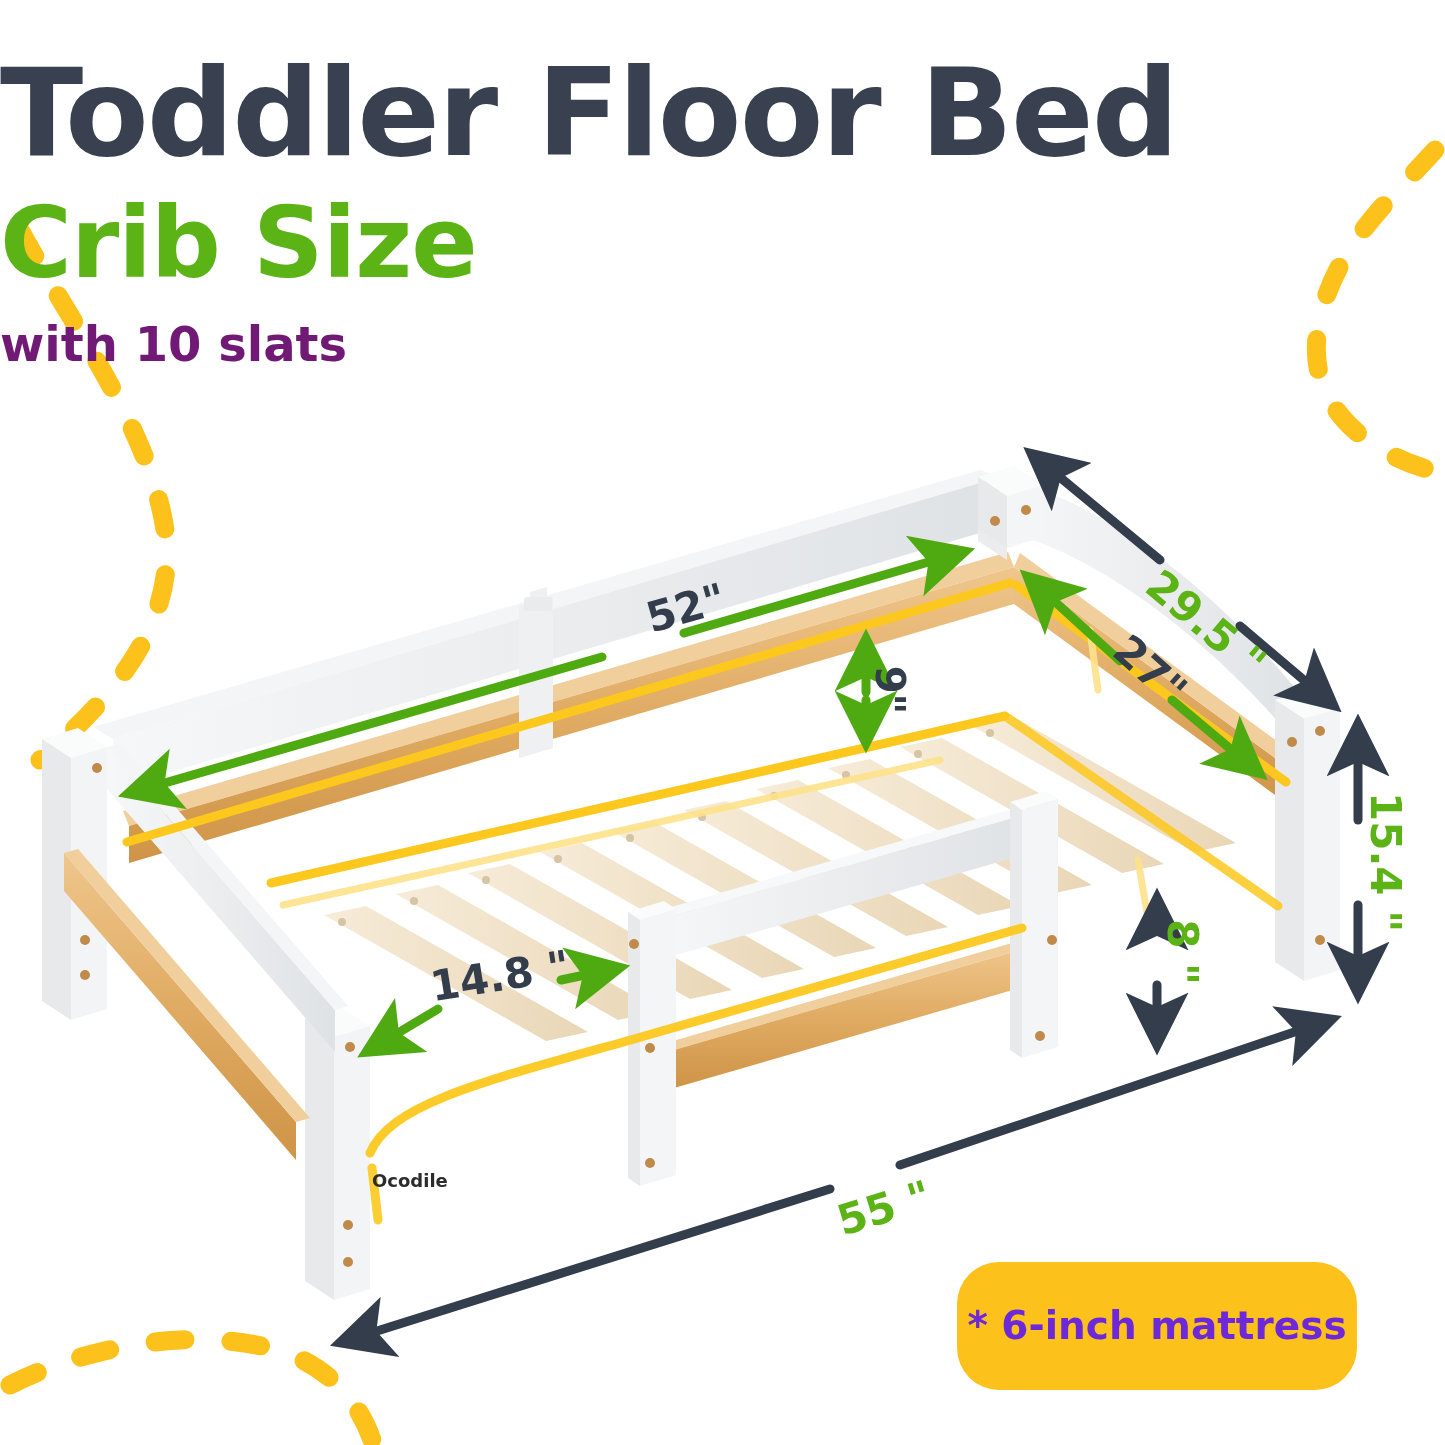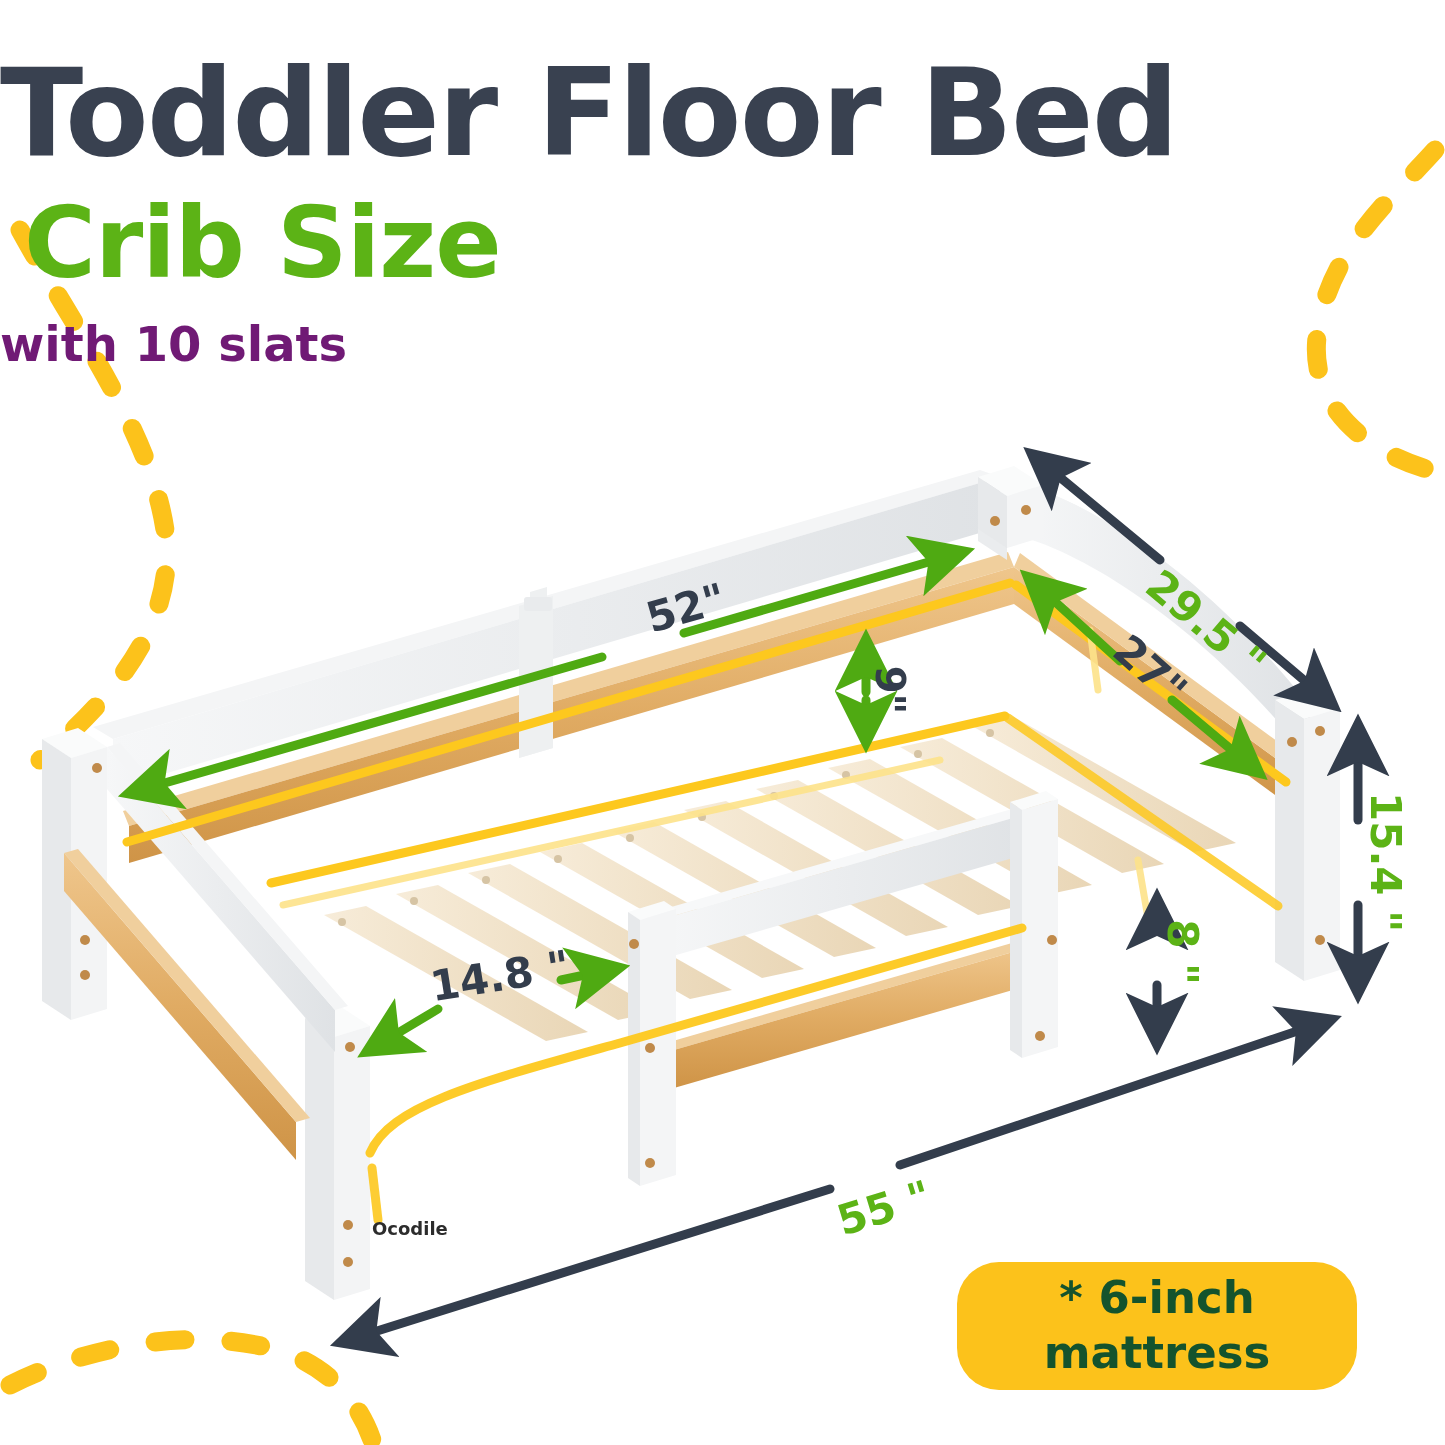--- a/index.html
+++ b/index.html
@@ -18,21 +18,20 @@
     margin-top:52px;
   }
   #subtitle{
     font-family:"DejaVu Sans",sans-serif;
     font-weight:bold;
     font-size:98px;
     line-height:1.0;
     letter-spacing:-1px;
     color:#5cb316;
     margin-top:20px;
-    padding-left:24px;
   }
   #tagline{
     font-family:"DejaVu Sans",sans-serif;
     font-weight:bold;
     font-size:48px;
     line-height:1.0;
     color:#701a75;
     margin-top:28px;
   }
 
@@ -49,31 +48,31 @@
 
   
   #badge{
     position:absolute;
     left:957px;top:1262px;
     width:400px;height:128px;
     background:#fcc21b;
     border-radius:42px;
     display:flex;flex-direction:column;
     align-items:center;justify-content:center;
-    color:#14532d;
-    font-family:"DejaVu Sans",sans-serif;
-    font-weight:bold;
-    font-size:45px;
+    color:#6d28d9;
+    font-family:"DejaVu Sans",sans-serif;
+    font-weight:bold;
+    font-size:39px;
     line-height:1.22;
     text-align:center;
   }
 
   
   #brand{
-    position:absolute;left:372px;top:1218px;
+    position:absolute;left:372px;top:1170px;
     font-family:"DejaVu Sans",sans-serif;
     font-weight:bold;font-size:18px;color:#2c2c2c;
     letter-spacing:0px;
   }
 
   svg{display:block;}
   #art{position:absolute;left:0;top:0;}
   #deco{position:absolute;left:0;top:0;pointer-events:none;}
   #arrows{position:absolute;left:0;top:0;pointer-events:none;}
 </style>

